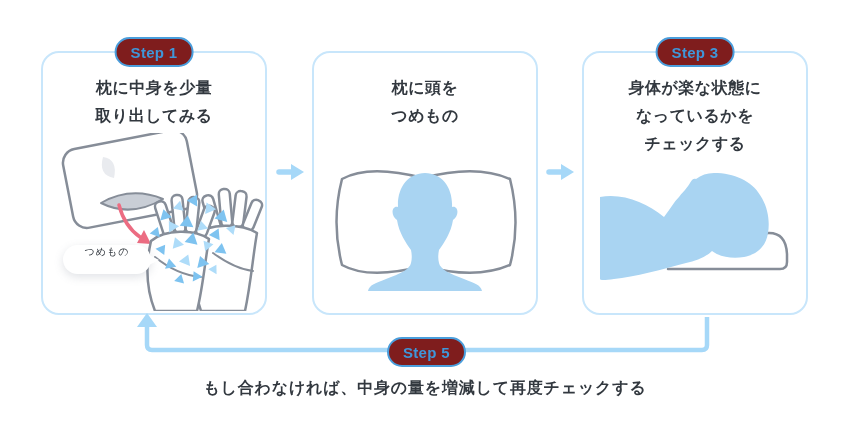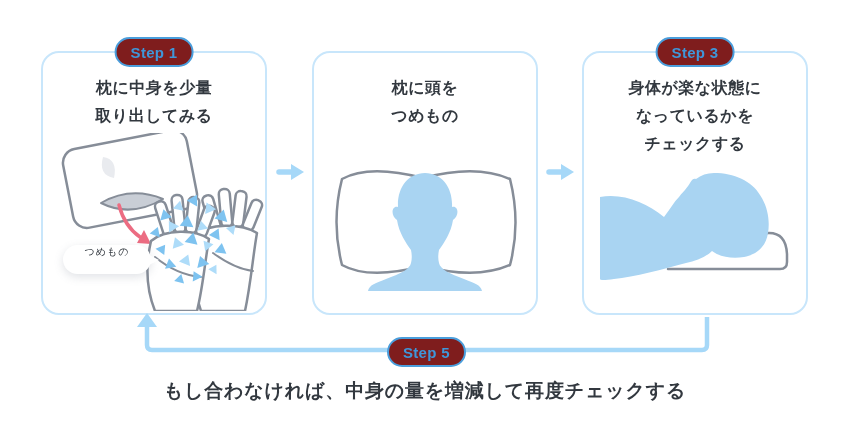--- a/index.html
+++ b/index.html
@@ -47,21 +47,21 @@
   .bubble::after {
     content:""; position:absolute; right:-8px; top:10px; width:0; height:0;
     border-top:5px solid transparent; border-bottom:5px solid transparent; border-left:10px solid #fff;
   }
   .between-arrow { position:absolute; top:160px; width:30px; height:24px; }
   .arrow-1 { left:276px; } .arrow-2 { left:546px; }
   .loop-svg { position:absolute; left:0; top:0; width:850px; height:422px; z-index:1; pointer-events:none; }
   .loop-badge { left:387px; top:337px; }
   .bottom-note {
     position:absolute; left:0; top:378px; width:850px; text-align:center;
-    font-size:19px; font-weight:600; letter-spacing:.8px; color:var(--text-dark);
+    font-size:16px; font-weight:600; letter-spacing:.8px; color:var(--text-dark);
   }
 </style>
 </head>
 <body>
 
 <div class="canvas">
 
   <div class="step-card card-1">
     <div class="badge card-badge">Step 1</div>
     <div class="card-title">枕に中身を少量

